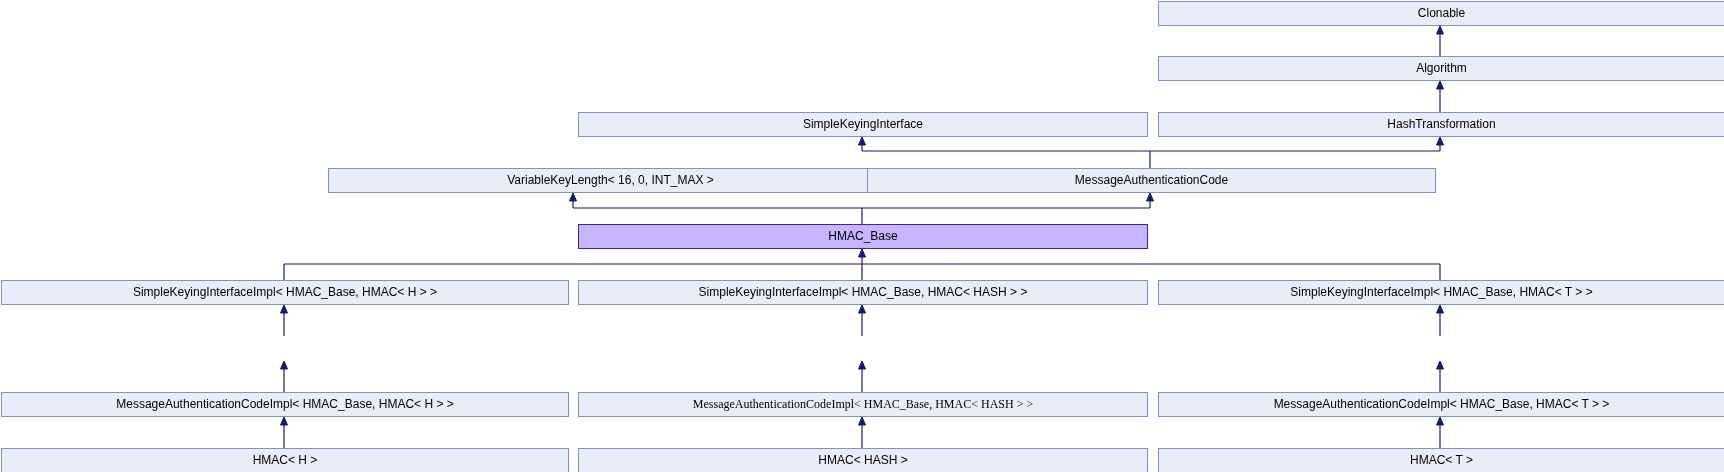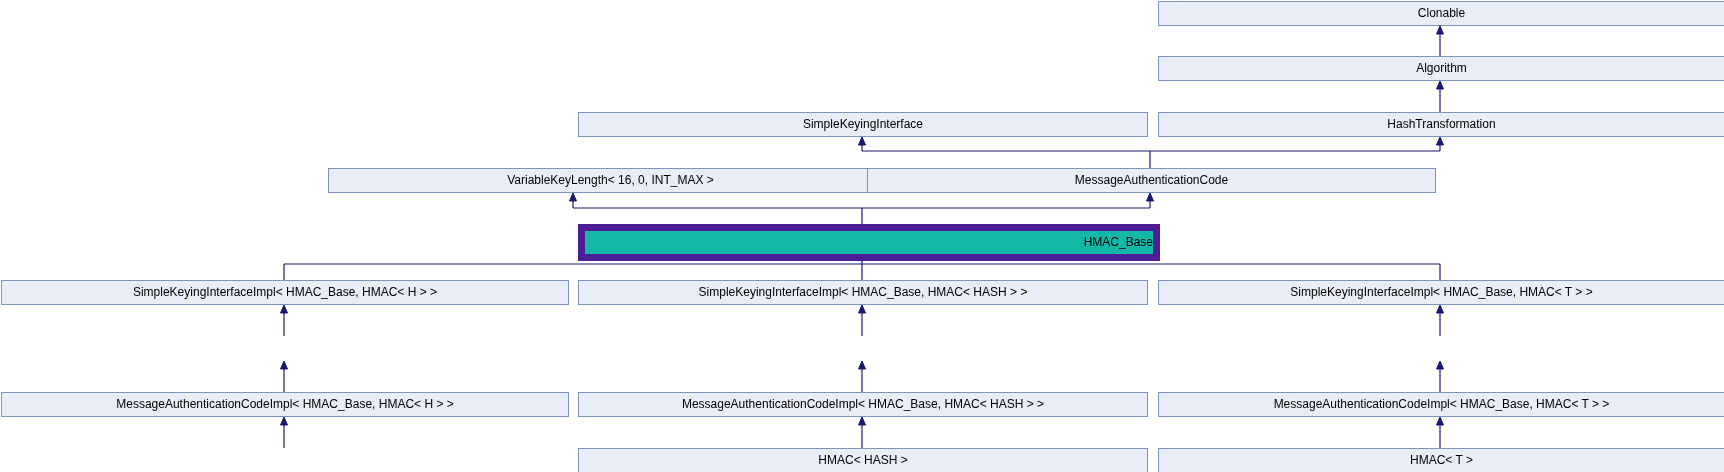--- a/index.html
+++ b/index.html
@@ -20,24 +20,23 @@
     font-size: 12px;
     color: #000000;
     background: #e8edf7;
     border: 1px solid #7f93c1;
     white-space: nowrap;
     overflow: hidden;
     box-sizing: content-box;
     cursor: pointer;
   }
   .node.focus {
-    background: #14b8a6;
-    border: 7px solid #4c1d95;
+    background: #c4b5fd;
+    border: 1px solid #4c1d95;
     cursor: default;
-    text-align: right;
   }
   #edges {
     position: absolute;
     left: 0; top: 0;
     width: 1724px; height: 472px;
     pointer-events: none;
   }
   #edges line { stroke: #191970; stroke-width: 1.2; }
   #edges polygon { fill: #191970; stroke: #191970; }
 </style>
@@ -117,18 +116,19 @@
   <div class="node" style="left:1158px; top:56px;  width:565px;">Algorithm</div>
   <div class="node" style="left:578px;  top:112px; width:568px;">SimpleKeyingInterface</div>
   <div class="node" style="left:1158px; top:112px; width:565px;">HashTransformation</div>
   <div class="node" style="left:292px;  top:168px; width:563px;margin-left:36px;">VariableKeyLength&lt; 16, 0, INT_MAX &gt;</div>
   <div class="node" style="left:867px;  top:168px; width:567px;">MessageAuthenticationCode</div>
   <div class="node focus" style="left:578px; top:224px; width:568px;">HMAC_Base</div>
   <div class="node" style="left:1px;    top:280px; width:566px;">SimpleKeyingInterfaceImpl&lt; HMAC_Base, HMAC&lt; H &gt; &gt;</div>
   <div class="node" style="left:578px;  top:280px; width:568px;">SimpleKeyingInterfaceImpl&lt; HMAC_Base, HMAC&lt; HASH &gt; &gt;</div>
   <div class="node" style="left:1158px; top:280px; width:565px;">SimpleKeyingInterfaceImpl&lt; HMAC_Base, HMAC&lt; T &gt; &gt;</div>
   <div class="node" style="left:1px;    top:392px; width:566px;">MessageAuthenticationCodeImpl&lt; HMAC_Base, HMAC&lt; H &gt; &gt;</div>
-  <div class="node" style="left:578px;  top:392px; width:568px;">MessageAuthenticationCodeImpl&lt; HMAC_Base, HMAC&lt; HASH &gt; &gt;</div>
+  <div class="node" style="left:578px;  top:392px; width:568px;font-family:Liberation Serif, serif;">MessageAuthenticationCodeImpl&lt; HMAC_Base, HMAC&lt; HASH &gt; &gt;</div>
   <div class="node" style="left:1158px; top:392px; width:565px;">MessageAuthenticationCodeImpl&lt; HMAC_Base, HMAC&lt; T &gt; &gt;</div>
+  <div class="node" style="left:1px;    top:448px; width:566px;">HMAC&lt; H &gt;</div>
   <div class="node" style="left:578px;  top:448px; width:568px;">HMAC&lt; HASH &gt;</div>
   <div class="node" style="left:1158px; top:448px; width:565px;">HMAC&lt; T &gt;</div>
 
 </div>
 
 </body></html>

